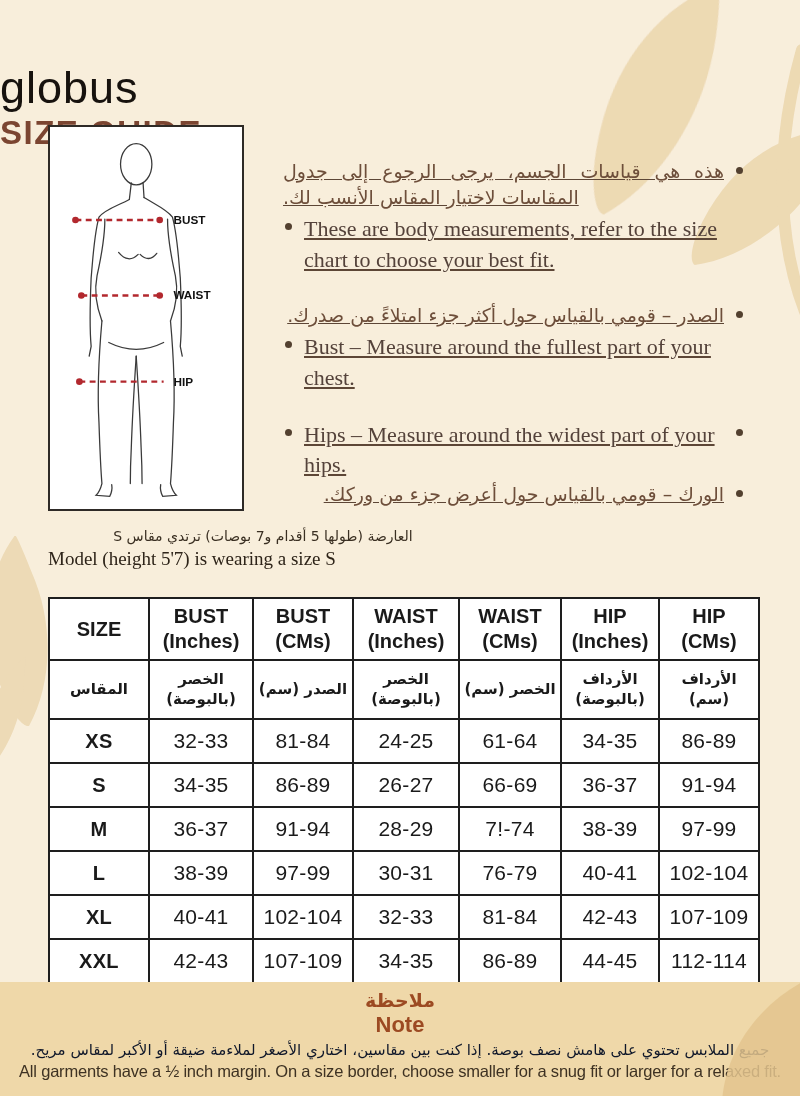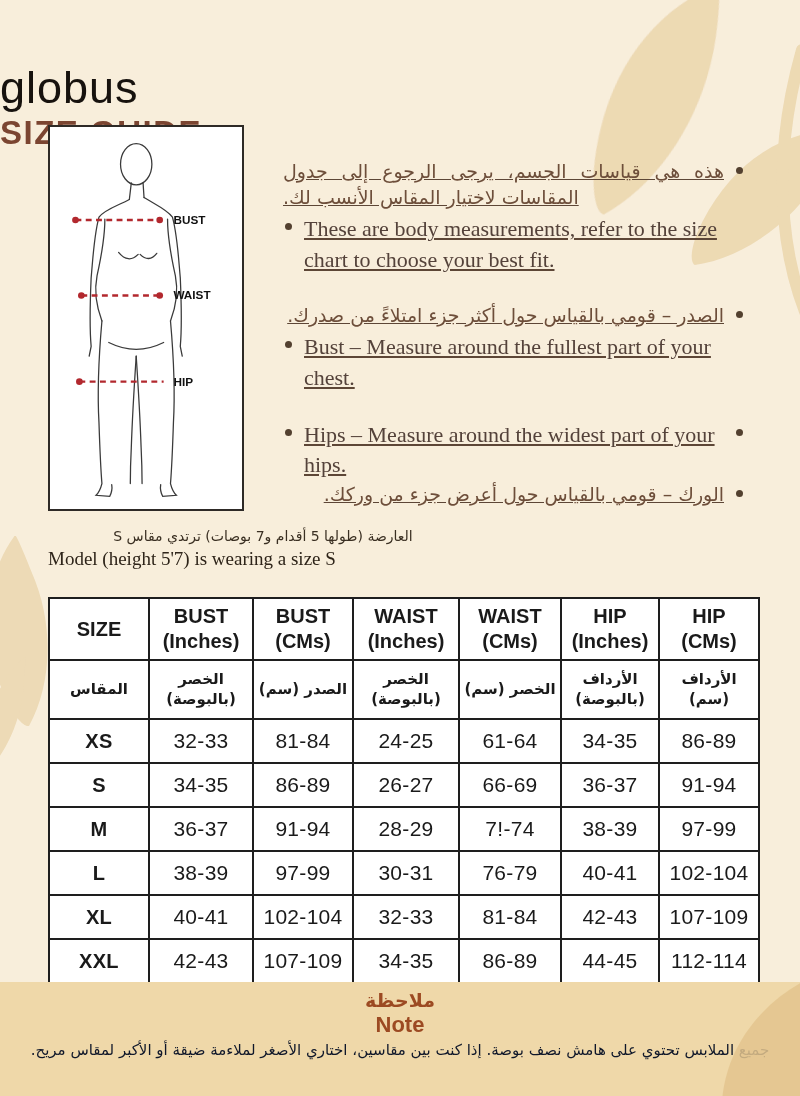--- a/index.html
+++ b/index.html
@@ -280,13 +280,14 @@
           <td>112-114</td>
         </tr>
       </tbody>
   </table>
 </div>
 
 <div class="layer note-section">
   <div class="note-title-ar">ملاحظة</div>
   <div class="note-title-en">Note</div>
   <div class="note-body-ar">جميع الملابس تحتوي على هامش نصف بوصة. إذا كنت بين مقاسين، اختاري الأصغر لملاءمة ضيقة أو الأكبر لمقاس مريح.</div>
+  <div class="note-body-en">All garments have a ½ inch margin. On a size border, choose smaller for a snug fit or larger for a relaxed fit.</div>
 </div>
 
 </body></html>

